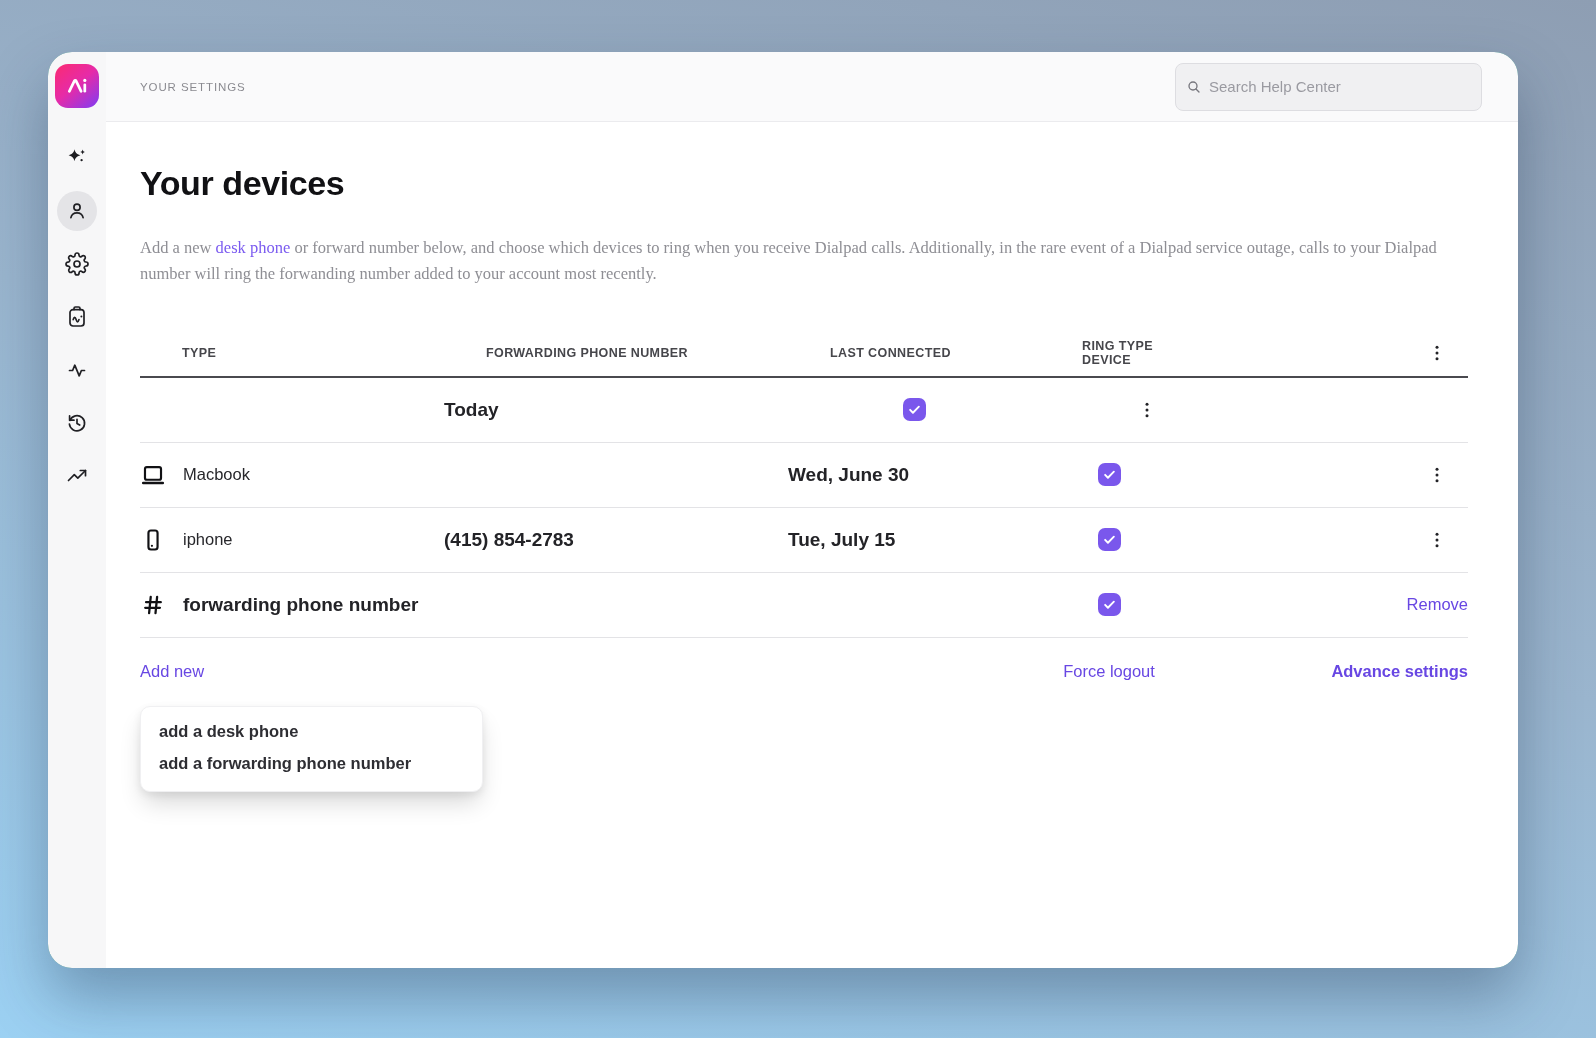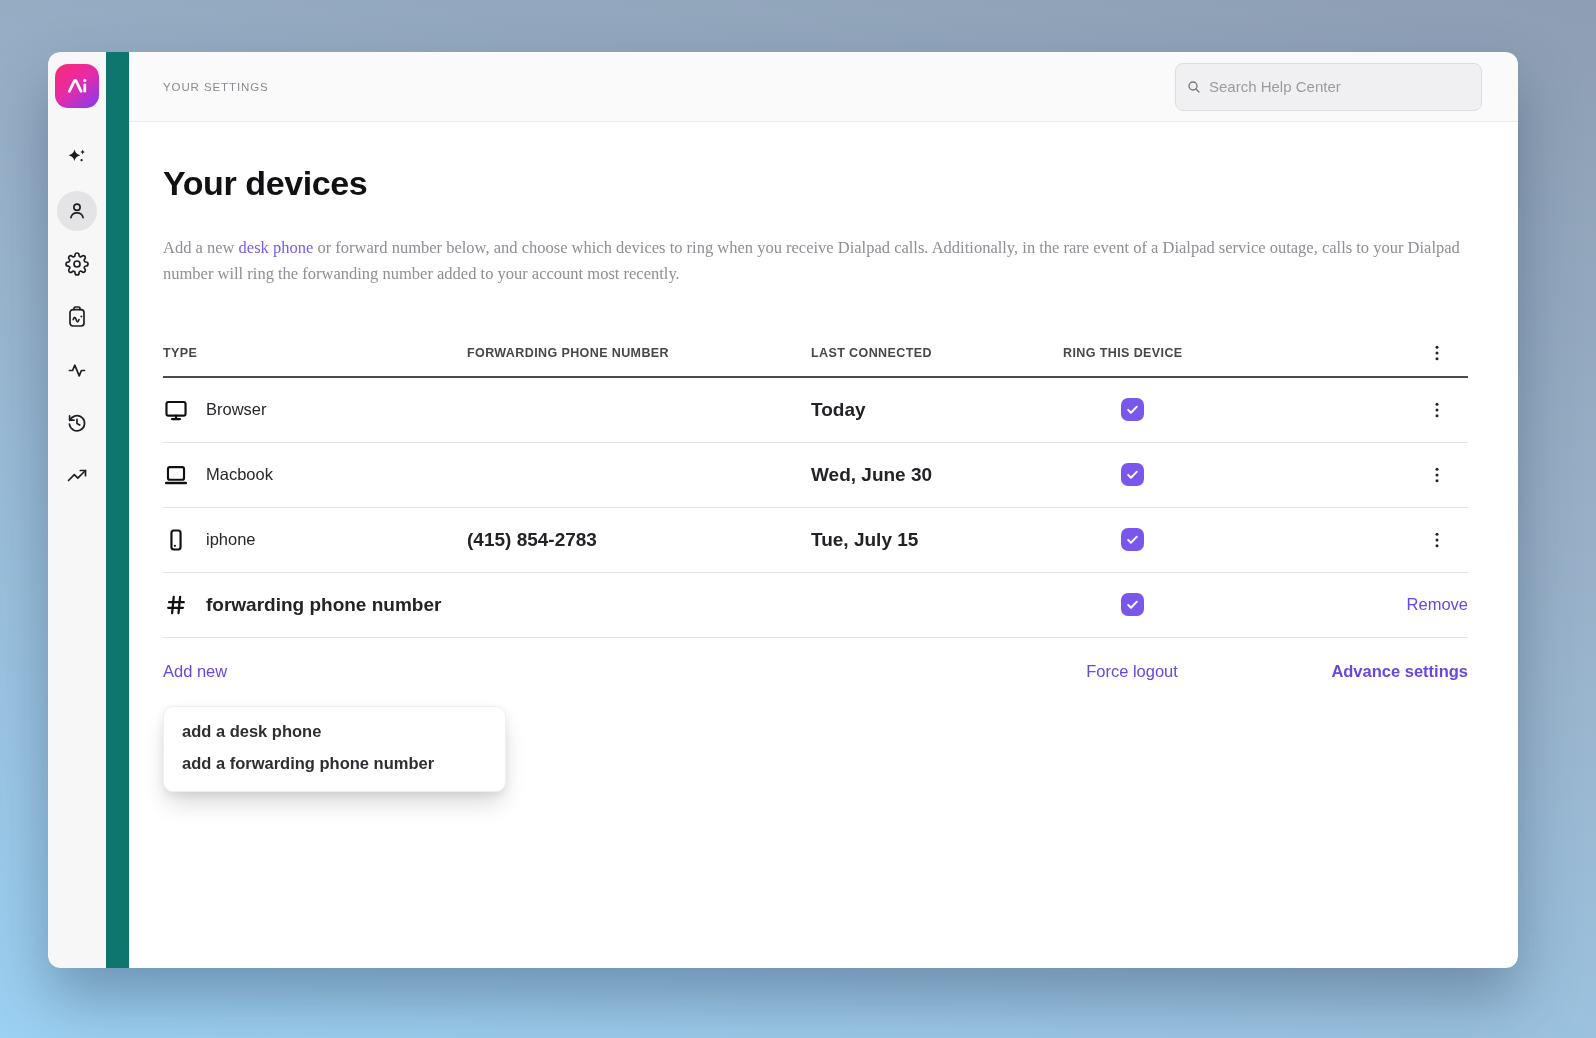--- a/index.html
+++ b/index.html
@@ -4,24 +4,23 @@
 <style>
   * { margin:0; padding:0; box-sizing:border-box; }
   html,body { width:1596px; height:1038px; }
   body {
     font-family:"Liberation Sans","DejaVu Sans",sans-serif;
     background:linear-gradient(195deg,#8e9eb3 0%,#9ab5ce 48%,#9cd1f3 100%);
     position:relative; overflow:hidden;
   }
   .window {
     position:absolute; left:48px; top:52px; width:1470px; height:916px;
-    background:#0f766e; border-radius:12px; overflow:hidden;
+    background:#0f766e; border-radius:24px; overflow:hidden;
     box-shadow:0 30px 60px rgba(25,45,75,.35);
     display:flex;
-    gap:23px;
   }
   
   .sidebar {
     width:58px; background:#f7f7f8; flex-shrink:0;
     display:flex; flex-direction:column; align-items:center;
   }
   .logo {
     width:44px; height:44px; border-radius:13px; margin-top:12px;
     background:linear-gradient(140deg,#fb2b71 0%,#e62ba8 48%,#7f3cf4 100%);
     display:flex; align-items:center; justify-content:center;
@@ -62,21 +61,21 @@
   }
   .intro a { color:#7a5af0; text-decoration:none; cursor:pointer; }
   
   .grid-row {
     display:grid; grid-template-columns:304px 344px 252px 138px 1fr;
     align-items:center;
   }
   .tbl { margin-top:42px; }
   .tbl-head { height:48px; border-bottom:2px solid #4a4a4f; }
   .th {
-    font-size:12.5px; font-weight:600; color:#46464b; letter-spacing:.4px;
+    font-size:12.5px; font-weight:600; color:#46464b; letter-spacing:.4px;margin-left:42px;
   }
   .tbl-row { height:65px; border-bottom:1px solid #e3e3e6; }
   .cell-type { display:flex; align-items:center; gap:17px; }
   .device-name { font-size:16.5px; font-weight:500; color:#27272b; }
   .cell-strong { font-size:19px; font-weight:600; color:#232327; }
   .ring-cell { display:flex; justify-content:center; }
   .checkbox {
     width:23px; height:23px; border-radius:7px; background:#7a57ec;
     display:flex; align-items:center; justify-content:center; cursor:pointer;
   }
@@ -185,40 +184,33 @@
       <h1 class="page-title">Your devices</h1>
 
       <p class="intro"><span>Add a new </span><a>desk phone</a><span> or forward number below, and choose which devices to ring when you receive Dialpad calls. Additionally, in the rare event of a Dialpad service outage, calls to your Dialpad number will ring the forwanding number added to your account most recently.</span></p>
 
       <div class="tbl">
 
         <div class="grid-row tbl-head">
           <div class="th">TYPE</div>
           <div class="th">FORWARDING PHONE NUMBER</div>
           <div class="th">LAST CONNECTED</div>
-          <div class="th">RING THIS DEVICE</div>
+          <div class="th">RING TYPE DEVICE</div>
           <div class="action-cell">
             <button class="kebab">
               <svg width="20" height="20" viewBox="0 0 24 24">
                 <circle cx="12" cy="5" r="1.8" fill="#232327"></circle>
                   <circle cx="12" cy="12" r="1.8" fill="#232327"></circle>
                   <circle cx="12" cy="19" r="1.8" fill="#232327"></circle>
               </svg>
             </button>
           </div>
         </div>
 
         <div class="grid-row tbl-row">
-          <div class="cell-type">
-            <svg width="26" height="26" viewBox="0 0 24 24">
-              <rect x="3.2" y="4.6" width="17.6" height="12.6" rx="1.8" stroke="#111114" stroke-width="2" fill="none"></rect>
-              <path d="M12 17.2v2.8M8.3 20.4h7.4" stroke="#111114" stroke-width="2" stroke-linecap="round"></path>
-            </svg>
-            <span class="device-name">Browser</span>
-          </div>
           <div class="cell-strong"></div>
           <div class="cell-strong">Today</div>
           <div class="ring-cell">
             <div class="checkbox">
               <svg width="15" height="15" viewBox="0 0 24 24">
                 <path d="M5 12.5l4.5 4.7L19 7.5" stroke="#fff" stroke-width="3" fill="none" stroke-linecap="round" stroke-linejoin="round"></path>
               </svg>
             </div>
           </div>
           <div class="action-cell">

